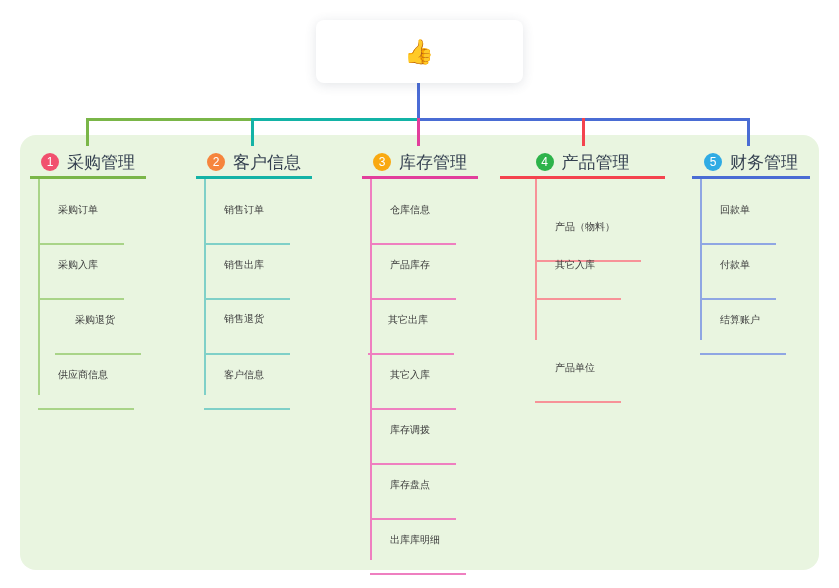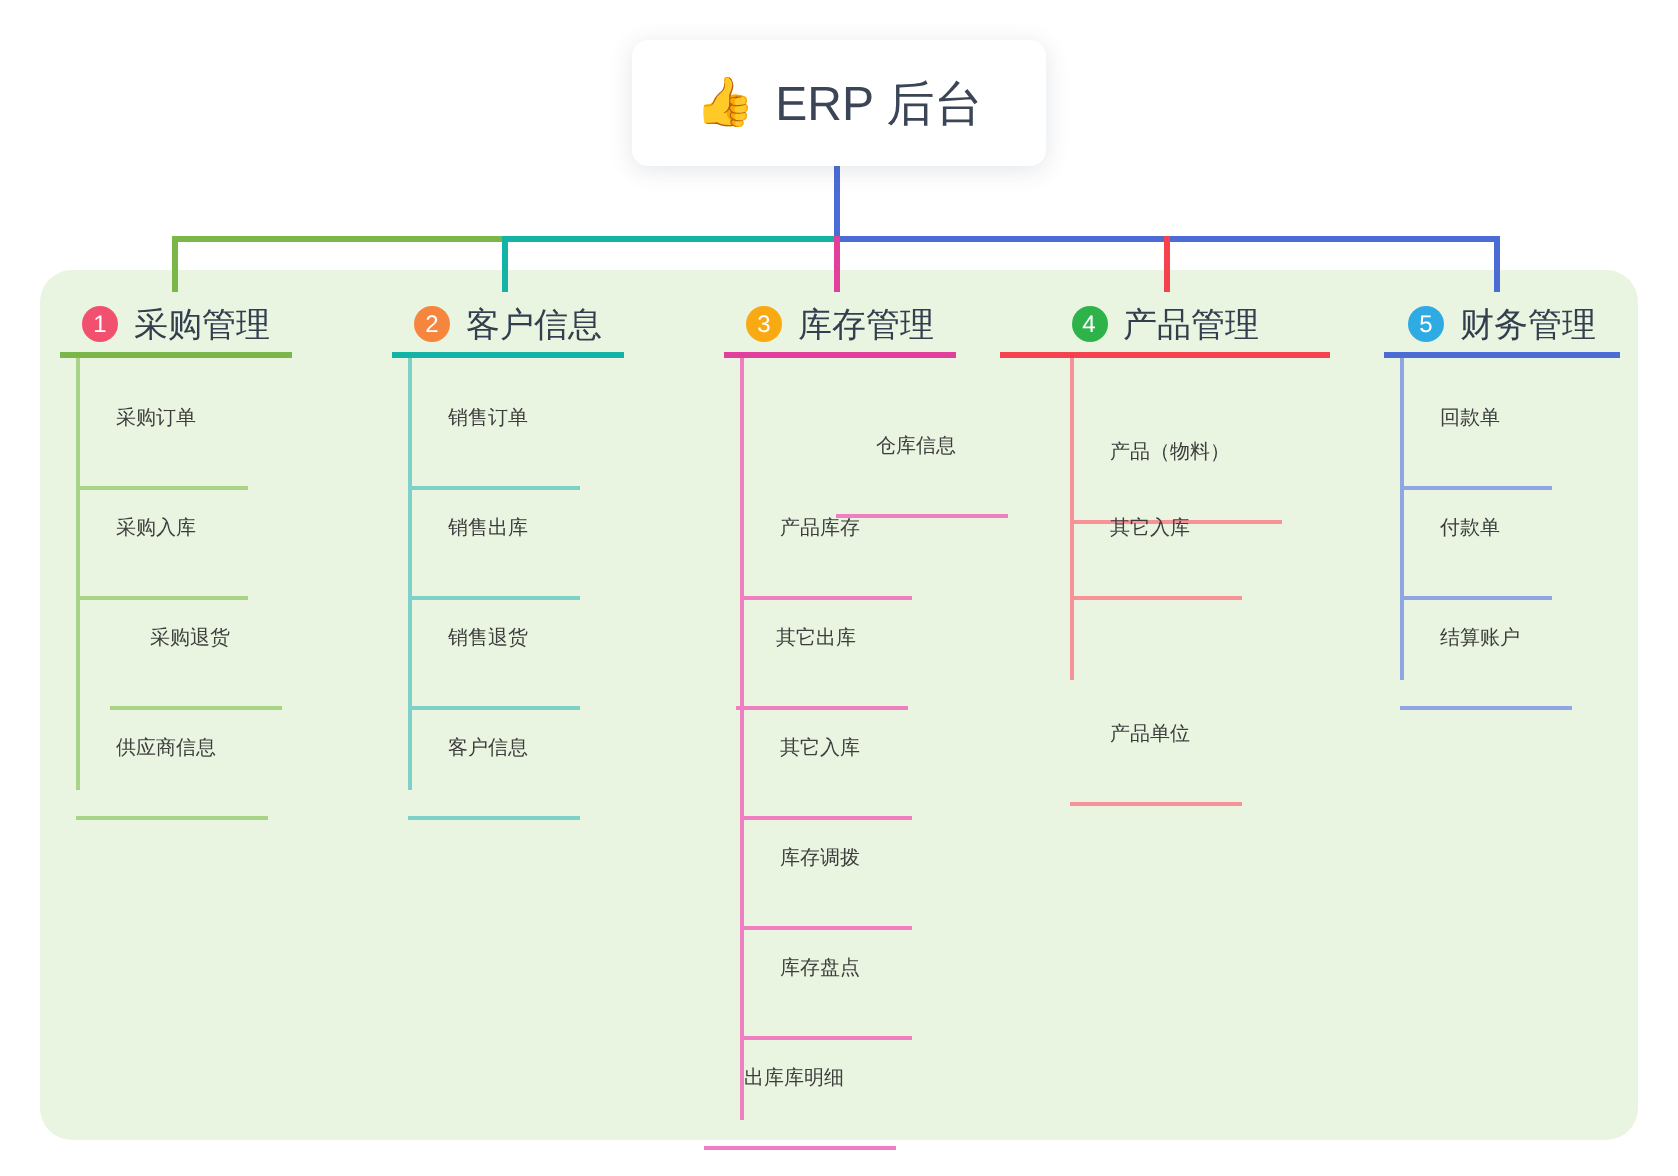--- a/index.html
+++ b/index.html
@@ -49,54 +49,53 @@
       <div class="hline" style="left: 417px; top: 118px; width: 332px; height: 3px; background: rgb(74, 108, 212);"></div>
       <div class="vline" style="left: 86px; top: 118px; width: 3px; height: 28px; background: rgb(122, 182, 72);"></div>
       <div class="vline" style="left: 251px; top: 118px; width: 3px; height: 28px; background: rgb(19, 179, 166);"></div>
       <div class="vline" style="left: 417px; top: 118px; width: 3px; height: 28px; background: rgb(226, 62, 156);"></div>
       <div class="vline" style="left: 582px; top: 118px; width: 3px; height: 28px; background: rgb(244, 67, 78);"></div>
       <div class="vline" style="left: 747px; top: 118px; width: 3px; height: 28px; background: rgb(74, 108, 212);"></div>
     </div>
 
   <div class="root-card">
     <span class="emoji">👍</span>
-    <span>ERP 后台</span>
   </div>
 
   <div id="branches">
       <div class="branch-header" style="left: 30px; top: 148px; width: 116px; border-bottom-color: rgb(122, 182, 72);">
         <div class="badge" style="background: rgb(241, 80, 110);">1</div>
         <span>采购管理</span>
       </div>
       <div class="vline" style="left: 38px; top: 179px; width: 2px; height: 216px; background: rgb(169, 212, 136);"></div>
       <div class="child" style="left: 38px; top: 199px; border-bottom-color: rgb(169, 212, 136);">采购订单</div>
       <div class="child" style="left: 38px; top: 254px; border-bottom-color: rgb(169, 212, 136);">采购入库</div>
       <div class="child" style="left: 38px; top: 309px; border-bottom-color: rgb(169, 212, 136); margin-left: 17px;">采购退货</div>
       <div class="child" style="left: 38px; top: 364px; border-bottom-color: rgb(169, 212, 136);">供应商信息</div>
       <div class="branch-header" style="left: 196px; top: 148px; width: 116px; border-bottom-color: rgb(19, 179, 166);">
         <div class="badge" style="background: rgb(246, 133, 61);">2</div>
         <span>客户信息</span>
       </div>
       <div class="vline" style="left: 204px; top: 179px; width: 2px; height: 216px; background: rgb(127, 208, 200);"></div>
       <div class="child" style="left: 204px; top: 199px; border-bottom-color: rgb(127, 208, 200);">销售订单</div>
       <div class="child" style="left: 204px; top: 254px; border-bottom-color: rgb(127, 208, 200);">销售出库</div>
-      <div class="child" style="left: 204px; top: 309px; border-bottom-color: rgb(127, 208, 200);">销售退货</div>
+      <div class="child" style="left: 204px; top: 309px; border-bottom-color: rgb(127, 208, 200); font-family: Liberation Mono, monospace;">销售退货</div>
       <div class="child" style="left: 204px; top: 364px; border-bottom-color: rgb(127, 208, 200);">客户信息</div>
       <div class="branch-header" style="left: 362px; top: 148px; width: 116px; border-bottom-color: rgb(226, 62, 156);">
         <div class="badge" style="background: rgb(249, 169, 17);">3</div>
         <span>库存管理</span>
       </div>
       <div class="vline" style="left: 370px; top: 179px; width: 2px; height: 381px; background: rgb(239, 127, 192);"></div>
-      <div class="child" style="left: 370px; top: 213px; border-bottom-color: rgb(239, 127, 192); margin-left: 48px;">仓库信息</div>
+      <div class="child" style="left: 370px; top: 199px; border-bottom-color: rgb(239, 127, 192);">仓库信息</div>
       <div class="child" style="left: 370px; top: 254px; border-bottom-color: rgb(239, 127, 192);">产品库存</div>
       <div class="child" style="left: 368px; top: 309px; border-bottom-color: rgb(239, 127, 192);">其它出库</div>
       <div class="child" style="left: 370px; top: 364px; border-bottom-color: rgb(239, 127, 192);">其它入库</div>
       <div class="child" style="left: 370px; top: 419px; border-bottom-color: rgb(239, 127, 192);">库存调拨</div>
       <div class="child" style="left: 370px; top: 474px; border-bottom-color: rgb(239, 127, 192);">库存盘点</div>
-      <div class="child" style="left: 352px; top: 529px; border-bottom-color: rgb(239, 127, 192); text-align: right;">出库库明细</div>
+      <div class="child" style="left: 370px; top: 529px; border-bottom-color: rgb(239, 127, 192); text-align: right;">出库库明细</div>
       <div class="branch-header" style="left: 500px; top: 148px; width: 165px; border-bottom-color: rgb(244, 67, 78);">
         <div class="badge" style="background: rgb(45, 179, 74);">4</div>
         <span>产品管理</span>
       </div>
       <div class="vline" style="left: 535px; top: 179px; width: 2px; height: 161px; background: rgb(247, 146, 152);"></div>
       <div class="child" style="left: 535px; top: 182px; border-bottom-color: rgb(247, 146, 152); margin-top: 34px;">产品（物料）</div>
       <div class="child" style="left: 535px; top: 254px; border-bottom-color: rgb(247, 146, 152);">其它入库</div>
       <div class="child" style="left: 535px; top: 309px; border-bottom-color: rgb(247, 146, 152); margin-top: 48px;">产品单位</div>
       <div class="branch-header" style="left: 692px; top: 148px; width: 118px; border-bottom-color: rgb(74, 108, 212);">
         <div class="badge" style="background: rgb(47, 171, 228);">5</div>

